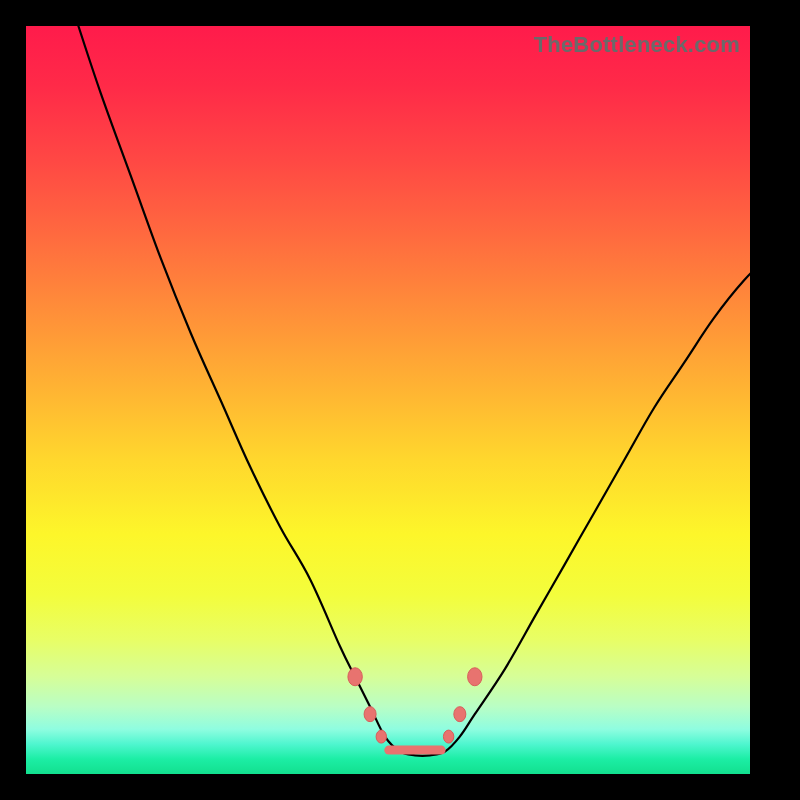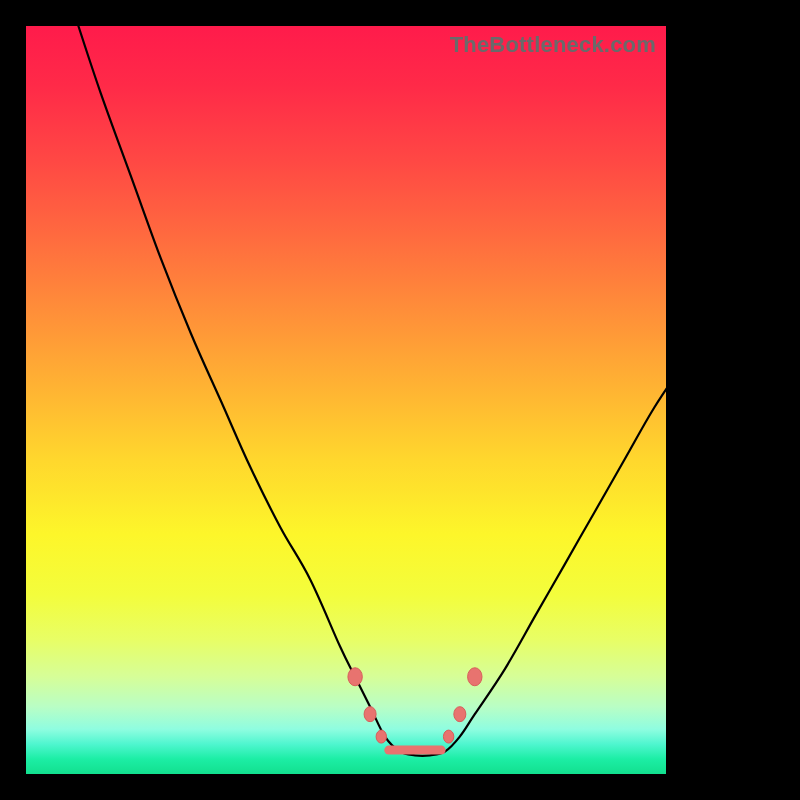--- a/index.html
+++ b/index.html
@@ -7,21 +7,21 @@
   .frame {
     width: 800px;
     height: 800px;
     background: #000;
     position: relative;
   }
   .plot-area {
     position: absolute;
     left: 26px;
     top: 26px;
-    width: 640px;
+    width: 724px;
     height: 748px;
     background: linear-gradient(to bottom,
       #ff1b4b 0%,
       #ff2a48 8%,
       #ff4844 18%,
       #ff6a3f 28%,
       #ff8e39 38%,
       #ffb233 48%,
       #ffd72d 58%,
       #fdf62a 68%,

